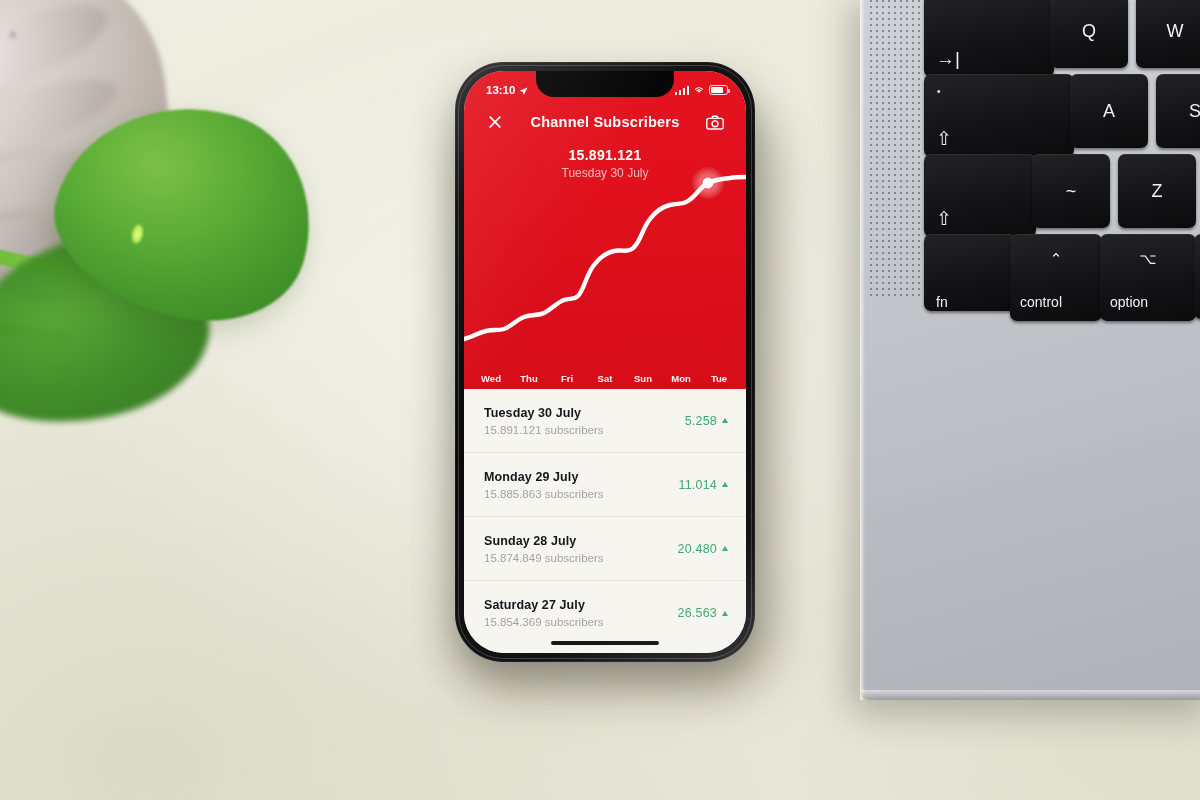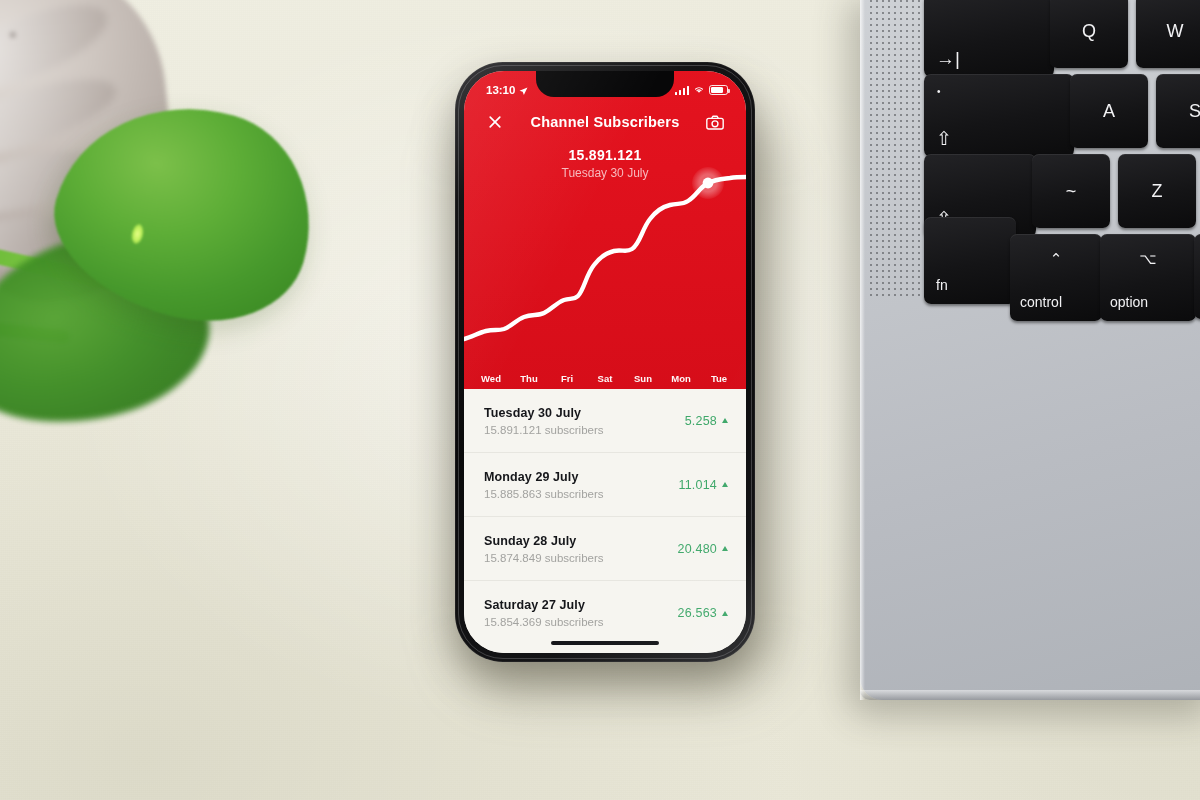--- a/index.html
+++ b/index.html
@@ -412,21 +412,21 @@
         <div class="key bl" style="left:0px;   top:160px; width:100px; height:74px;">
           <span class="glyph">⇧</span>
         </div>
         <div class="key center" style="left:108px; top:160px; width:78px; height:74px;">
           <span class="lbl">~</span>
         </div>
         <div class="key center" style="left:194px; top:160px; width:78px; height:74px;">
           <span class="lbl">Z</span>
         </div>
 
-        <div class="key bl" style="left:0px;   top:223px; width:80px; height:76px; padding-bottom:11px;">
+        <div class="key bl" style="left:0px;   top:240px; width:80px; height:76px; padding-bottom:1px;">
           <span class="lbl-sm">fn</span>
         </div>
         <div class="key bl" style="left:86px;  top:240px; width:82px; height:76px; padding-bottom:11px; padding-left:10px;">
           <span class="lbl-sm">control</span>
           <span style="position:absolute; left:50%; top:16px; transform:translateX(-50%); font-size:15px;">⌃</span>
         </div>
         <div class="key bl" style="left:176px; top:240px; width:86px; height:76px; padding-bottom:11px; padding-left:10px;">
           <span class="lbl-sm">option</span>
           <span style="position:absolute; left:50%; top:16px; transform:translateX(-50%); font-size:15px;">⌥</span>
         </div>

